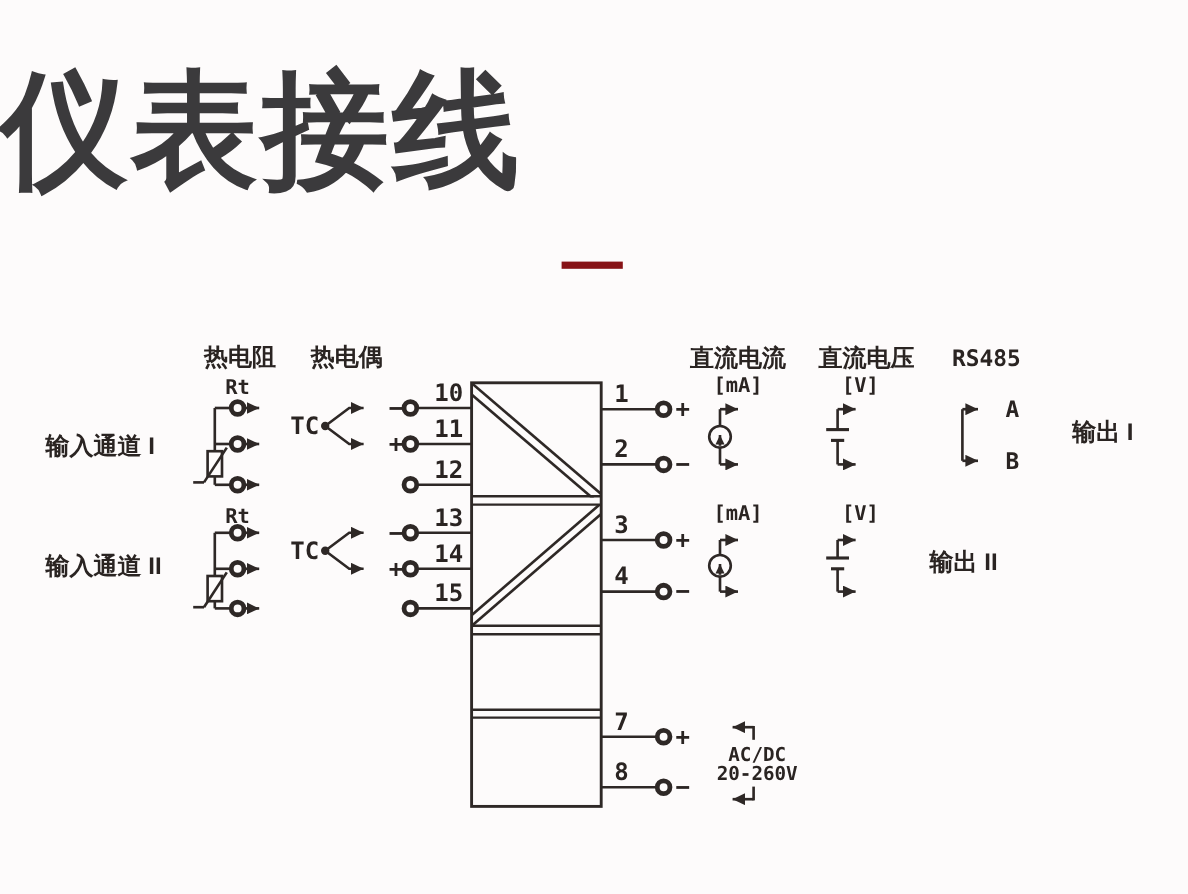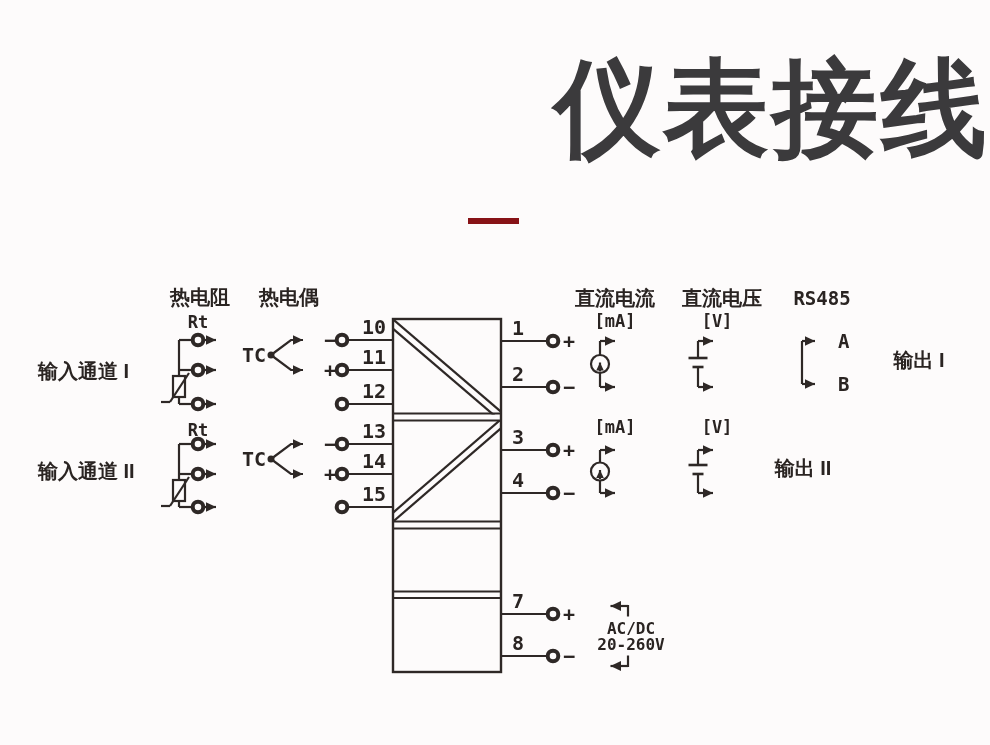--- a/index.html
+++ b/index.html
@@ -3,21 +3,21 @@
 <meta charset="utf-8">
 <style>
   html,body{margin:0;padding:0;}
   body{
     width:990px;height:745px;position:relative;overflow:hidden;
     background:#fdfbfb;
     font-family:"Liberation Sans",sans-serif;
   }
   .title{
     position:absolute;left:0;top:38px;width:990px;
-    text-align:right;
+    text-align:left;
     font-size:106px;font-weight:900;letter-spacing:3px;
     color:#3b3a3c;
     font-family:"Liberation Sans",sans-serif;
   }
   .title-underline{
     position:absolute;left:468px;top:218px;width:51px;height:6px;
     background:#871216;
   }
   svg{position:absolute;left:0;top:0;}
   text{fill:#2a2422;}

